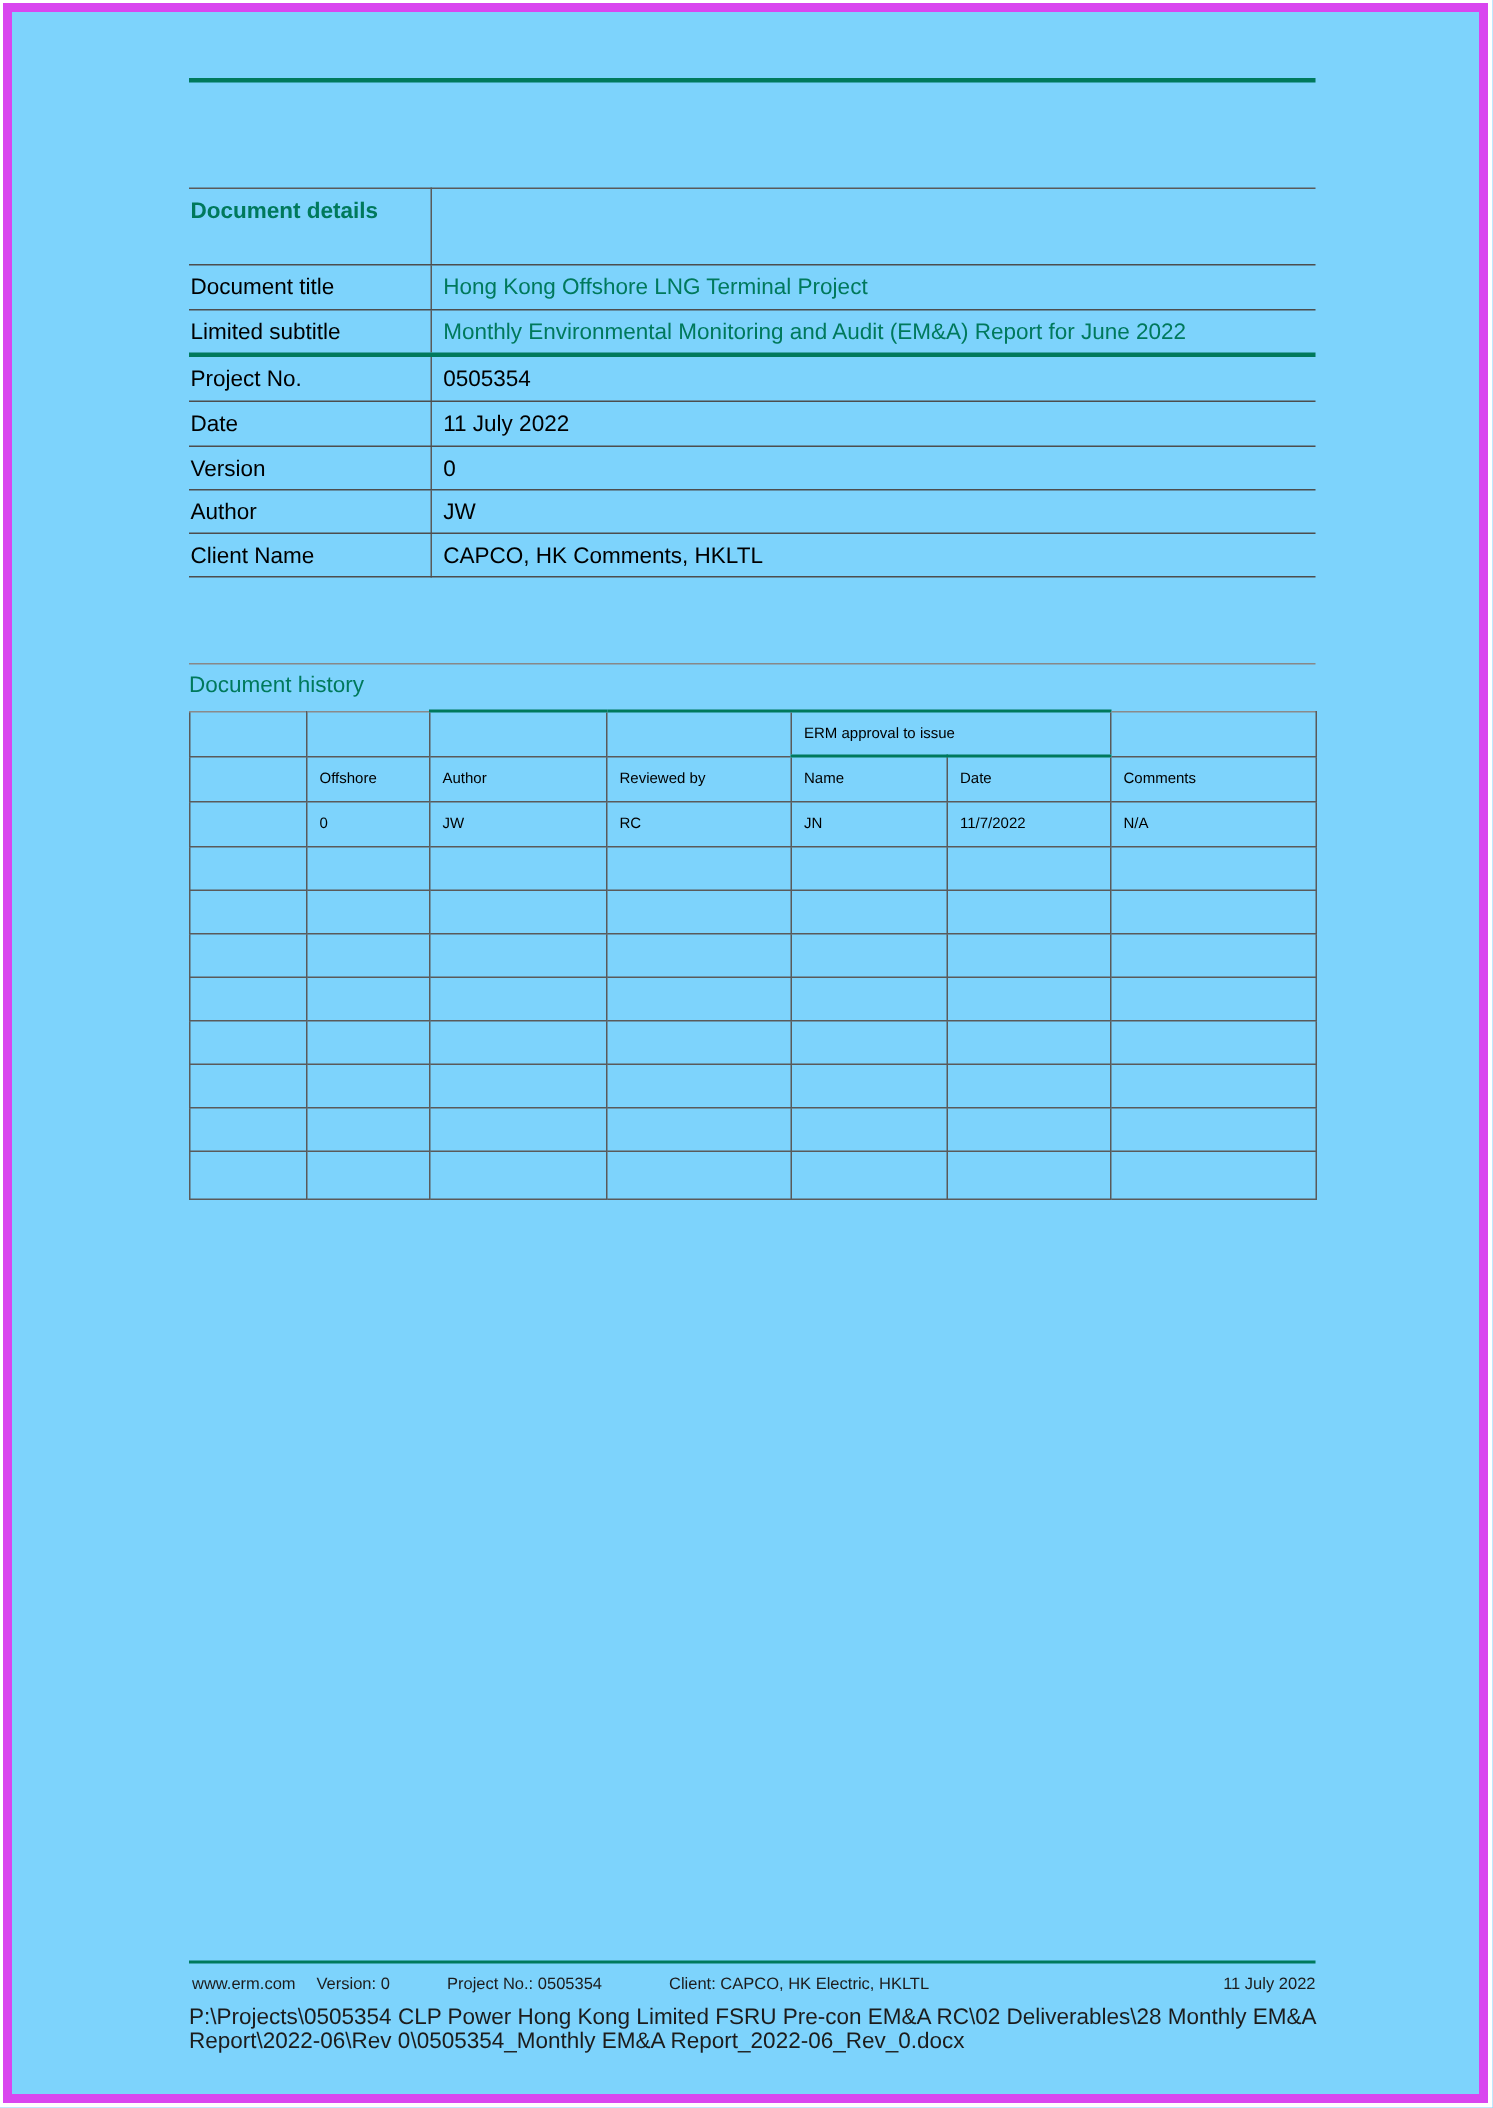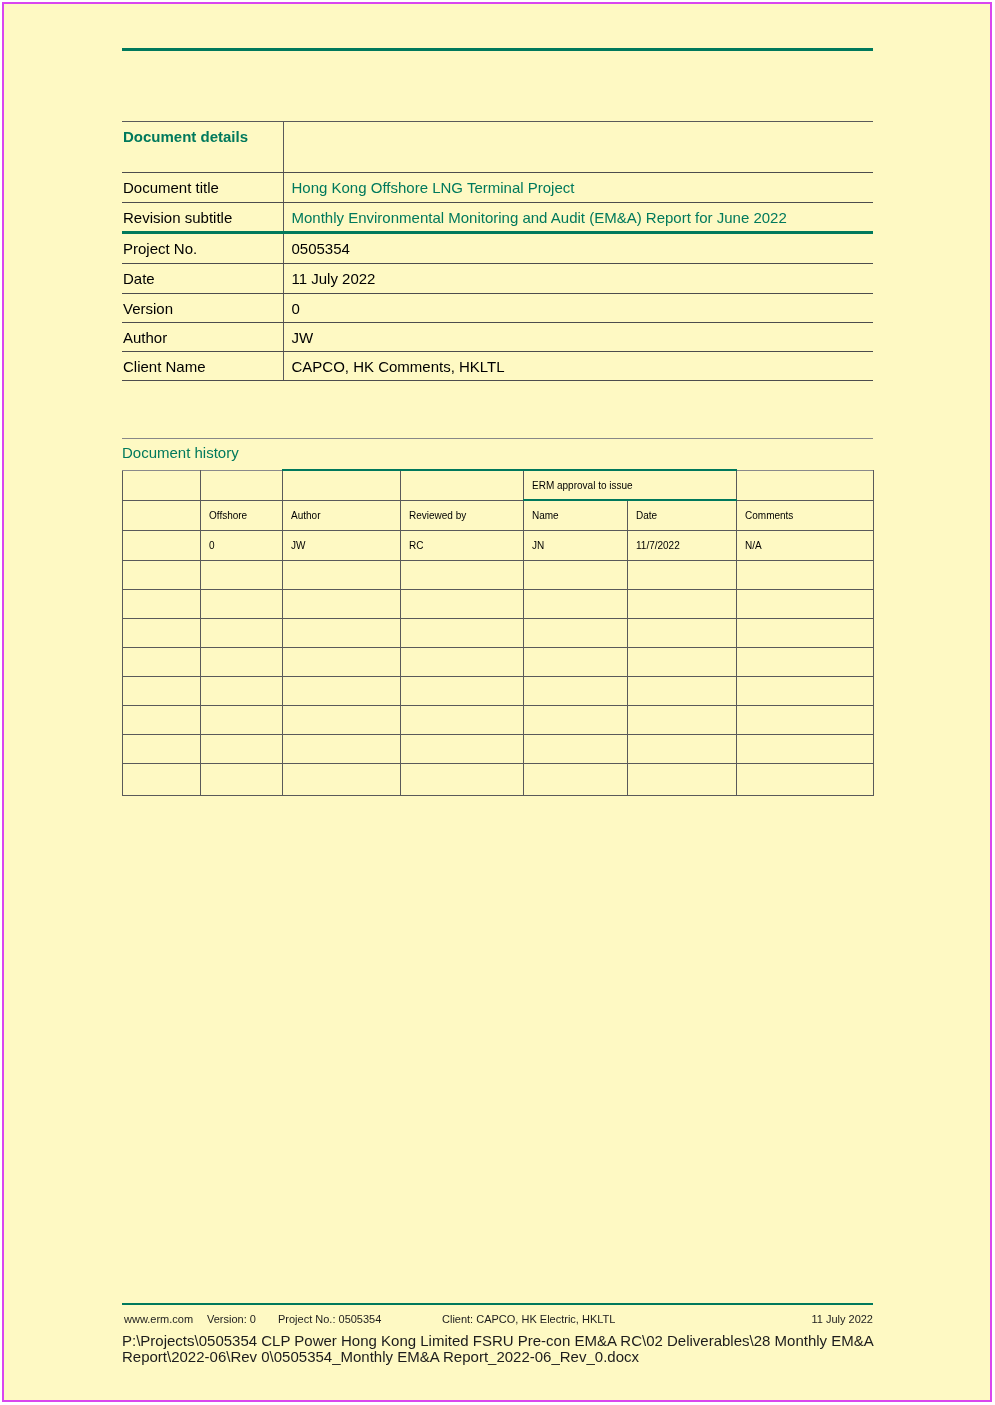--- a/index.html
+++ b/index.html
@@ -2,21 +2,21 @@
 <html><head>
 <meta charset="utf-8">
 <style>
   html, body { margin:0; padding:0; }
   body {
     width:995px; height:1405px; background:#ffffff; position:relative;
     font-family:"Liberation Sans", sans-serif; color:#000;
     -webkit-font-smoothing:antialiased;
   }
   .page { position:absolute; left:2px; top:2px; right:3px; bottom:3px;
-          border:2px solid #d946ef; background:#fef9c3; }
+          border:6px solid #d946ef; background:#7dd3fc; }
 
   .rule { position:absolute; background:#00795C; }
   .top-rule    { left:118px; top:44px;  width:751px; height:3px; }
   .footer-rule { left:118px; top:1299px; width:751px; height:2px; }
 
   
   table { border-collapse:collapse; table-layout:fixed; }
   .details-table { position:absolute; left:118px; top:117px; width:751px; font-size:15px; }
   .details-table td { padding:0; vertical-align:middle; border-bottom:1px solid #4d4d4d; }
   .details-table td.lbl { border-right:1px solid #5a5a5a; padding-left:1px; }
@@ -40,21 +40,21 @@
   .history-table tr.h2 td, .history-table tr.h3 td { height:29px; }
   .history-table tr.empty td { height:28px; }
   .history-table tr.empty-last td { height:31px; }
 
   
   .footer-line1 { position:absolute; left:118px; top:1309px; width:751px; height:16px;
                   font-size:11px; color:#1c1c1c; }
   .footer-line1 span { position:absolute; top:0; white-space:nowrap; }
   .f-web     { left:2px; }
   .f-version { left:85px;text-align:right; }
-  .f-project { left:156px; }
+  .f-project { left:172px; }
   .f-client  { left:320px; }
   .f-date    { right:0; }
   .footer-path { position:absolute; left:118px; top:1329px; width:751px;
                  font-size:15px; line-height:16px; color:#1c1c1c; word-wrap:break-word; }
 </style>
 </head>
 <body>
 
 <div class="page">
 
@@ -68,21 +68,21 @@
     <tbody>
       <tr class="hdr">
         <td class="lbl heading-text">Document details</td>
         <td></td>
       </tr>
       <tr class="r30">
         <td class="lbl">Document title</td>
         <td class="val green-val">Hong Kong Offshore LNG Terminal Project</td>
       </tr>
       <tr class="r29 teal-bottom">
-        <td class="lbl">Revision subtitle</td>
+        <td class="lbl">Limited subtitle</td>
         <td class="val green-val">Monthly Environmental Monitoring and Audit (EM&amp;A) Report for June 2022</td>
       </tr>
       <tr class="r30">
         <td class="lbl">Project No.</td>
         <td class="val">0505354</td>
       </tr>
       <tr class="r30">
         <td class="lbl">Date</td>
         <td class="val">11 July 2022</td>
       </tr>

